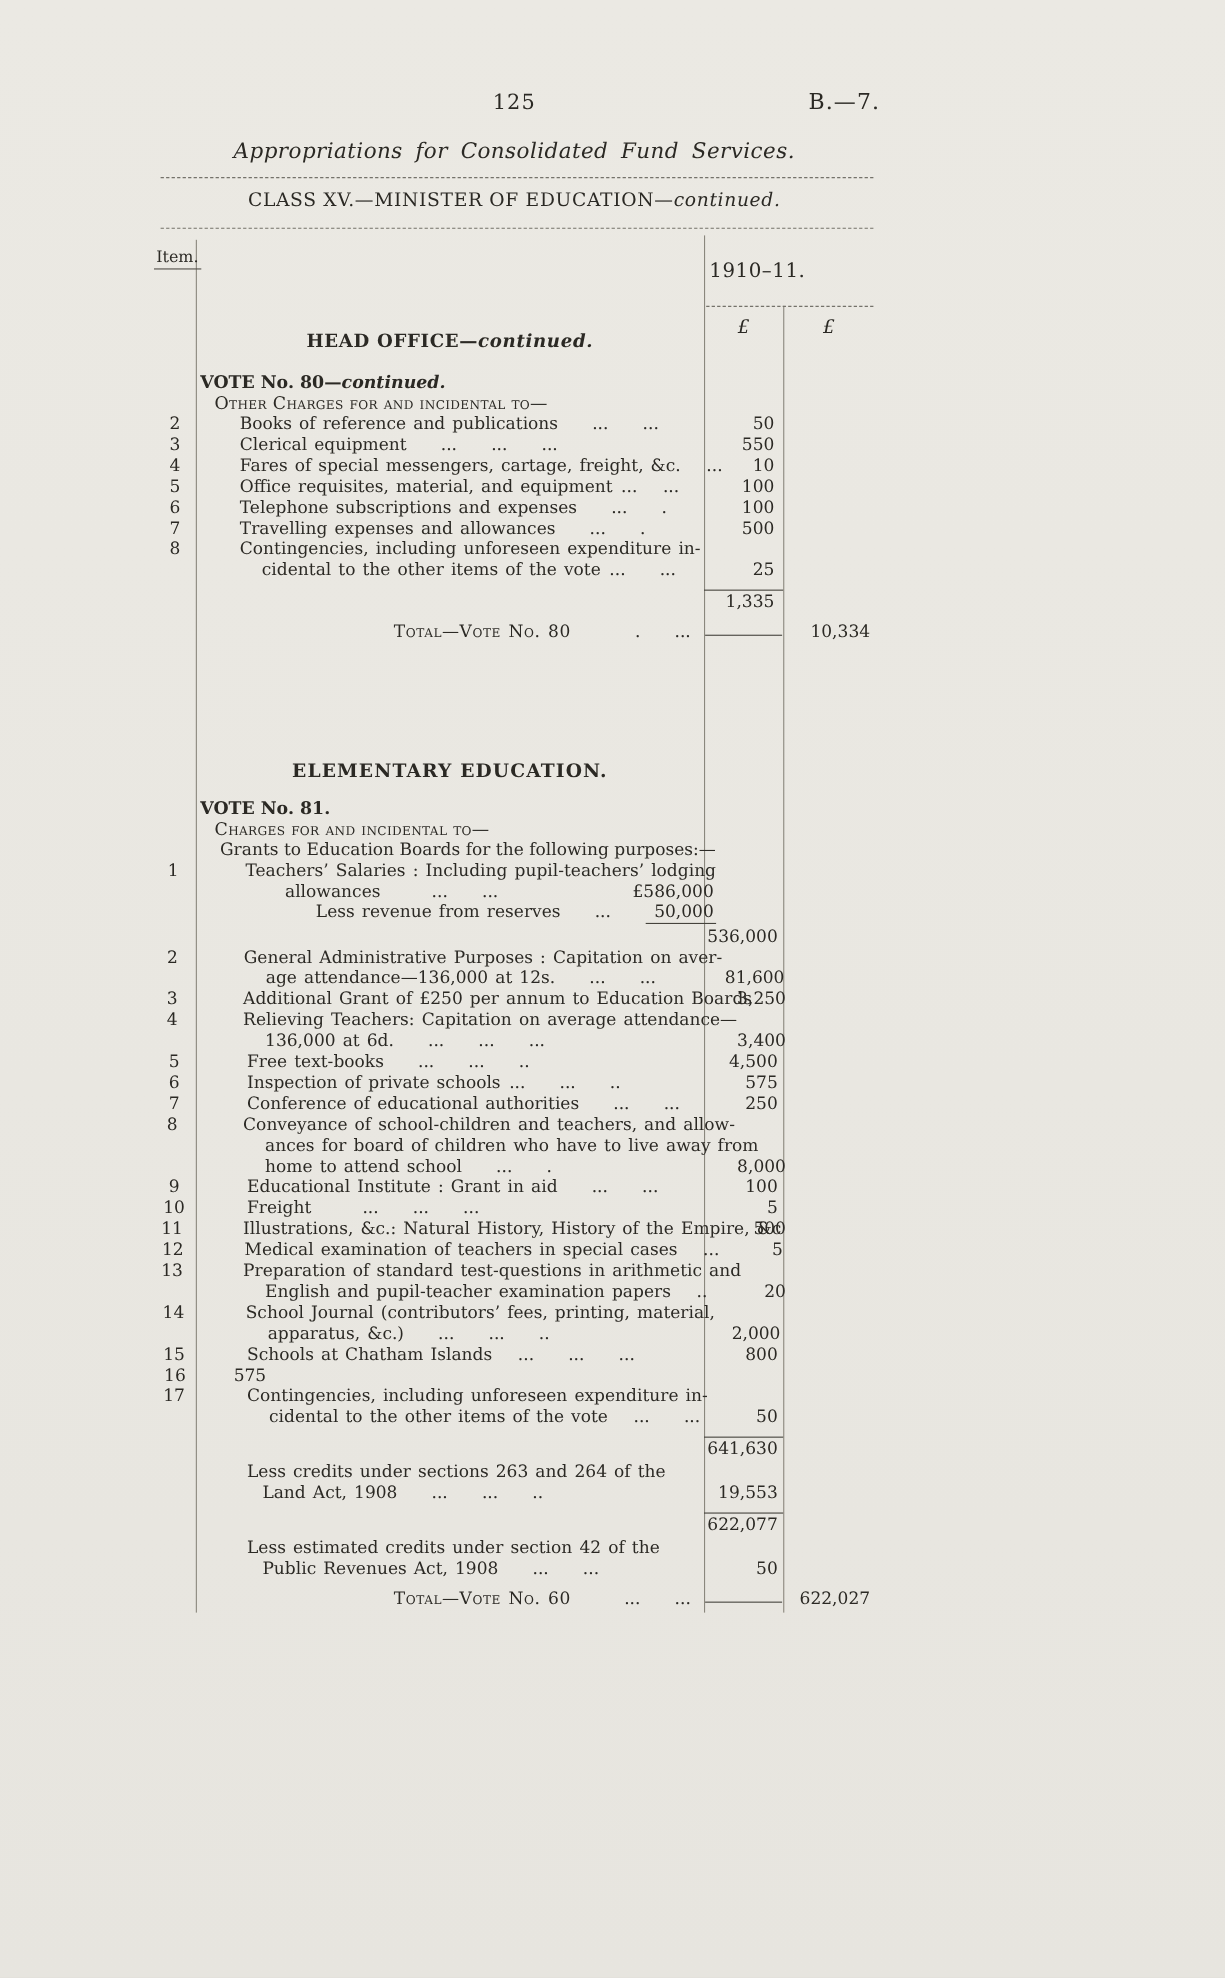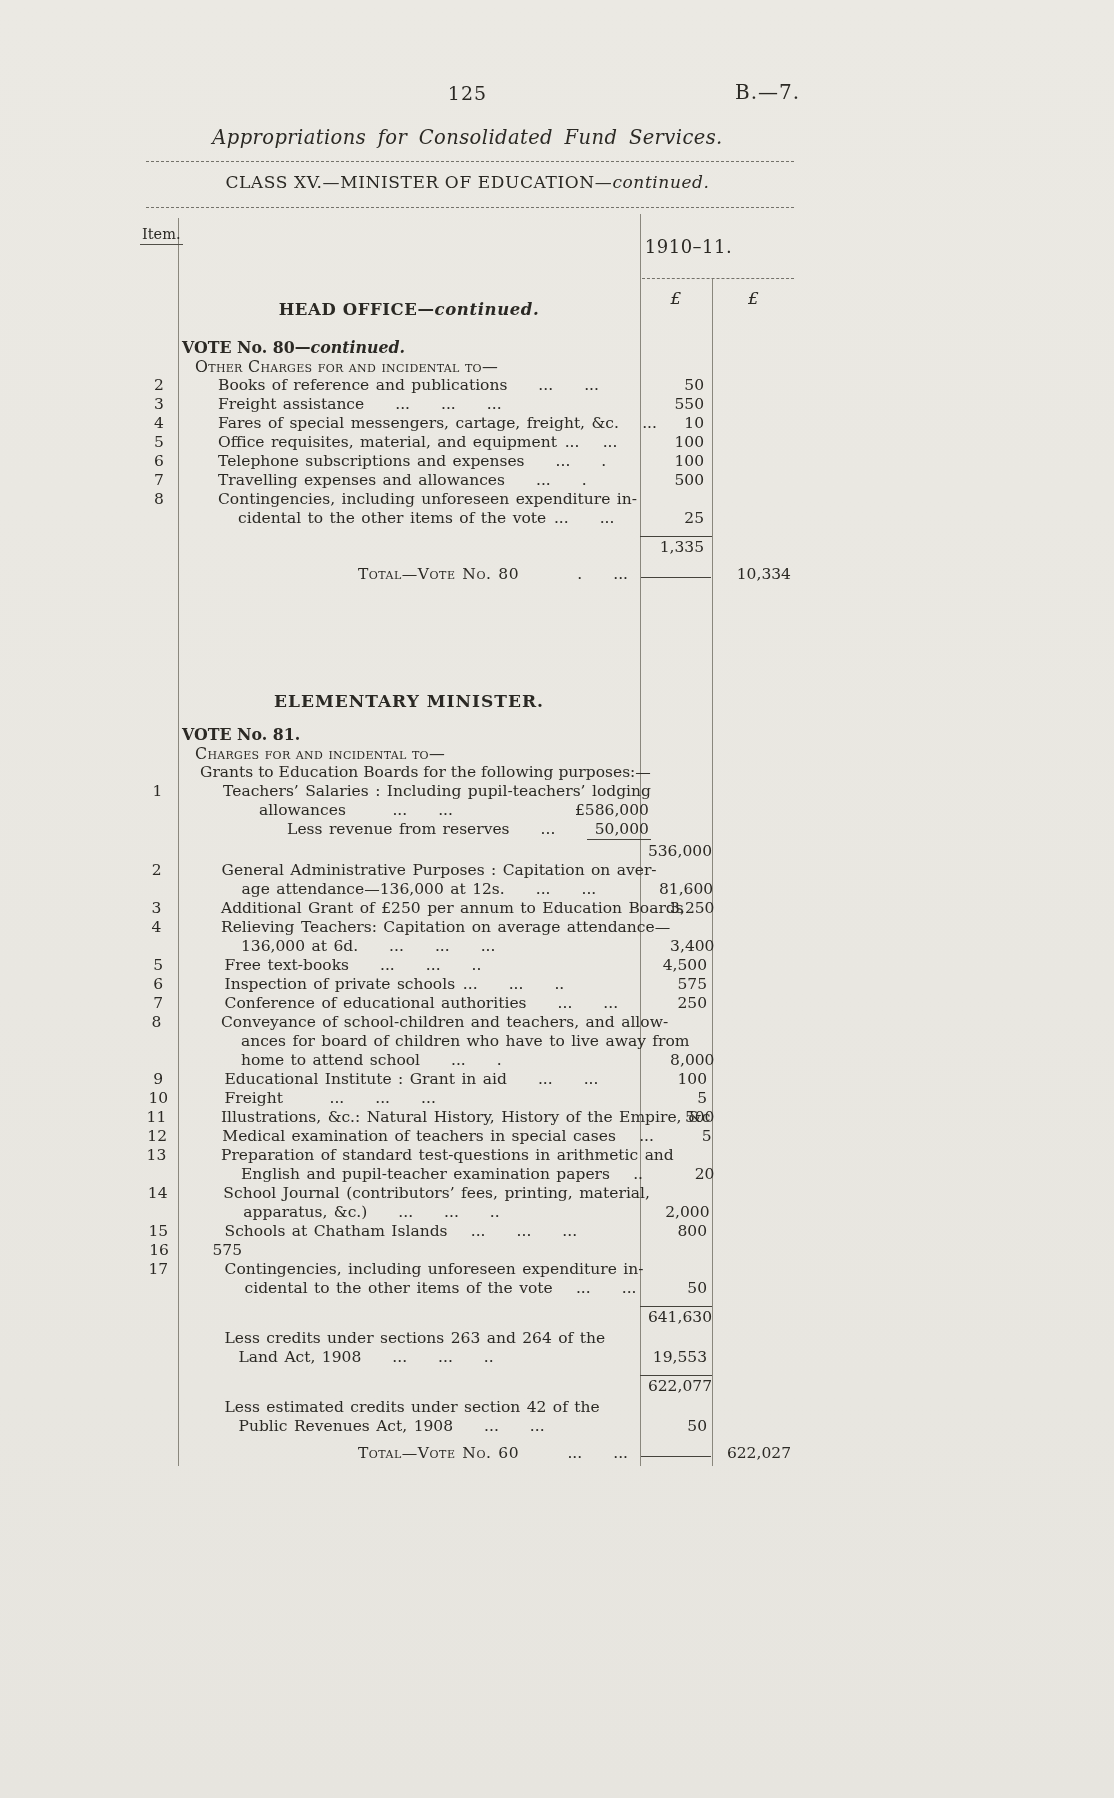--- a/index.html
+++ b/index.html
@@ -62,21 +62,21 @@
   .lflex .amt { margin-left:auto; white-space:nowrap; }
   .row1 .line + .line { padding-left:36px; }
   .row1 .l3 > span:first-child { padding-left:28px; }
   .innersum { margin-left:auto; width:64px; border-top:1px solid #45433c; height:3px; }
 
   .less > .c-desc { }
   .less > .c-desc .line + .line { padding-left:14px; }
 
   .sumrow { margin-top:8px; margin-bottom:2px; }
   .sumrow .c-m1 { border-top:1px solid #45433c; padding-top:1px; }
-  .flush { text-align:right; padding-left:3px !important; padding-right:0 !important; }
+  .flush { text-align:left; padding-left:3px !important; padding-right:0 !important; }
 
   .totalrow { margin-top:8px; }
   .totalrow .c-desc { padding-left:180px; display:flex; }
   .total-label { font-variant:small-caps; letter-spacing:0.5px; white-space:nowrap; }
   .totalrow .dots { margin-left:auto; padding-right:12px; white-space:nowrap; }
   .dashline { position:absolute; left:1px; right:1px; bottom:6px; border-top:1px solid #45433c; }
 
   .elem-title { margin-top:108px; margin-bottom:14px; margin-left:38px; width:462px; text-align:center; font-weight:700; font-size:17px; letter-spacing:1px; }
   .v81block .vote-title { margin-top:0; }
 </style>
@@ -122,21 +122,21 @@
             <div class="c-item">2</div>
             <div class="c-desc">
               <div class="line">Books of reference and publications  ...  ...</div>
             </div>
             <div class="c-m1">50</div>
             <div class="c-m2"></div>
           </div>
           <div class="row v80">
             <div class="c-item">3</div>
             <div class="c-desc">
-              <div class="line">Freight assistance  ...  ...  ...</div>
+              <div class="line">Clerical equipment  ...  ...  ...</div>
             </div>
             <div class="c-m1">550</div>
             <div class="c-m2"></div>
           </div>
           <div class="row v80">
             <div class="c-item">4</div>
             <div class="c-desc">
               <div class="line">Fares of special messengers, cartage, freight, &amp;c.  ...</div>
             </div>
             <div class="c-m1">10</div>
@@ -189,21 +189,21 @@
         <div class="c-desc">
           <span class="total-label">Total—Vote No. 80</span>
           <span class="dots">.  ...</span>
         </div>
         <div class="c-m1">
             <span class="dashline"></span>
           </div>
         <div class="c-m2">10,334</div>
       </div>
 
-      <div class="elem-title">ELEMENTARY MINISTER.</div>
+      <div class="elem-title">ELEMENTARY EDUCATION.</div>
 
       <div class="v81block">
         <div class="vote-title">VOTE No. 81.</div>
         <div class="charges-heading">Charges for and incidental to—</div>
         <div class="grants-line">Grants to Education Boards for the following purposes:—</div>
 
         <div class="row v81 row1">
           <div class="c-item">1</div>
           <div class="c-desc">
             <div class="line">Teachers’ Salaries : Including pupil-teachers’ lodging</div>

